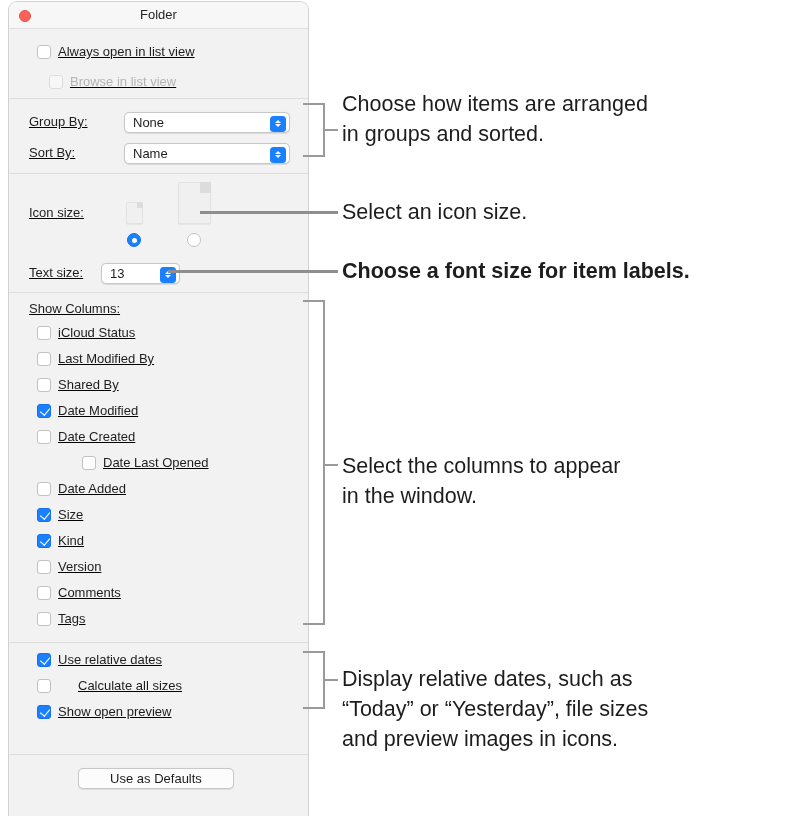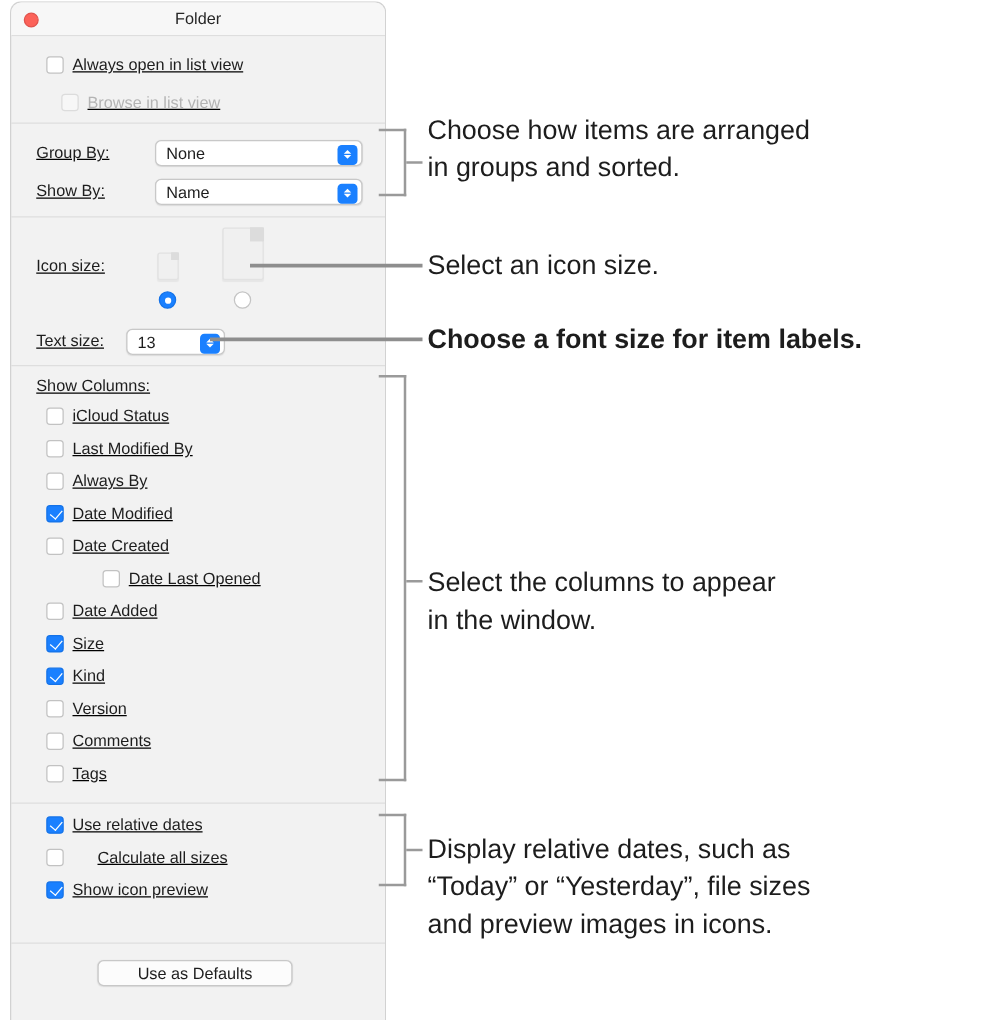--- a/index.html
+++ b/index.html
@@ -150,21 +150,21 @@
   </div>
   <div class="popup" style="position:absolute; left:115px; top:110px; width:166px;">
     <span class="val">None</span>
     <span class="stepper">
         <i class="up"></i>
         <i class="dn"></i>
       </span>
   </div>
 
   <div class="row" style="left:20px; top:143px;">
-    <span class="lbl">Show By:</span>
+    <span class="lbl">Sort By:</span>
   </div>
   <div class="popup" style="position:absolute; left:115px; top:141px; width:166px;">
     <span class="val">Name</span>
     <span class="stepper">
         <i class="up"></i>
         <i class="dn"></i>
       </span>
   </div>
 
   <div class="divider" style="top:171px;"></div>
@@ -197,21 +197,21 @@
       <div class="row" style="left: 28px; top: 323px;">
         <span class="cb"></span>
         <span class="lbl">iCloud Status</span>
       </div>
       <div class="row" style="left: 28px; top: 349px;">
         <span class="cb"></span>
         <span class="lbl">Last Modified By</span>
       </div>
       <div class="row" style="left: 28px; top: 375px;">
         <span class="cb"></span>
-        <span class="lbl">Always By</span>
+        <span class="lbl">Shared By</span>
       </div>
       <div class="row" style="left: 28px; top: 401px;">
         <span class="cb on"></span>
         <span class="lbl">Date Modified</span>
       </div>
       <div class="row" style="left: 28px; top: 427px;">
         <span class="cb"></span>
         <span class="lbl">Date Created</span>
       </div>
       <div class="row" style="left: 28px; top: 453px; padding-left: 45px;">
@@ -250,21 +250,21 @@
       <div class="row" style="left: 28px; top: 650px;">
         <span class="cb on"></span>
         <span class="lbl">Use relative dates</span>
       </div>
       <div class="row" style="left: 28px; top: 676px; gap: 20px;">
         <span class="cb"></span>
         <span class="lbl">Calculate all sizes</span>
       </div>
       <div class="row" style="left: 28px; top: 702px;">
         <span class="cb on"></span>
-        <span class="lbl">Show icon preview</span>
+        <span class="lbl">Show open preview</span>
       </div>
     </div>
 
   <div class="divider" style="top:752px;"></div>
 
   <div id="defaults-btn">Use as Defaults</div>
 </div>
 
 <div class="bracket" style="left:303px; top:103px; width:22px; height:54px;"></div>
 <div class="stem" style="left:325px; top:129px; width:13px;"></div>

